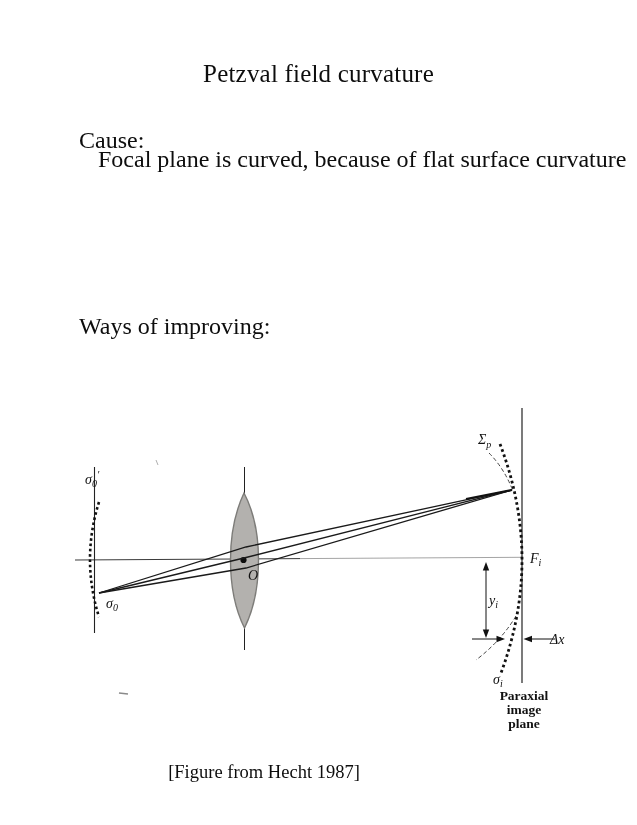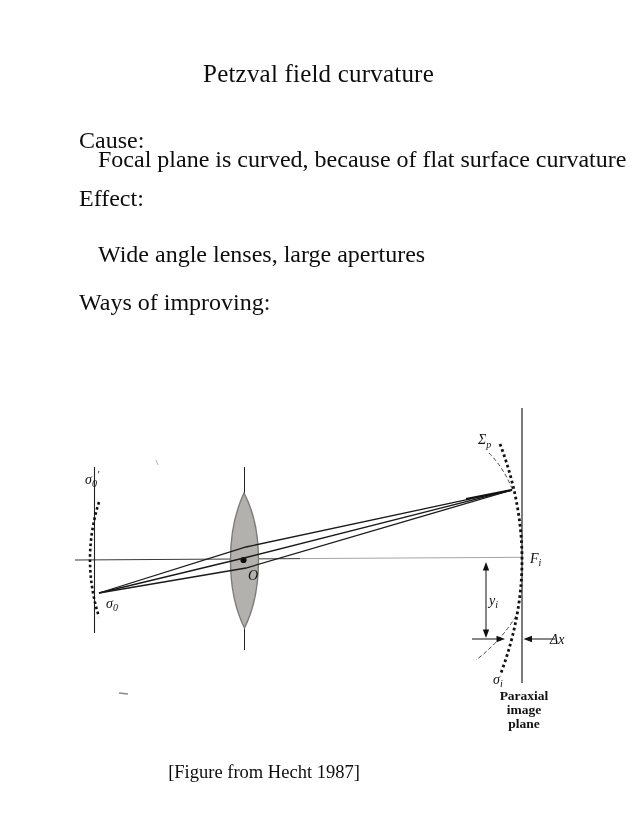--- a/index.html
+++ b/index.html
@@ -8,21 +8,21 @@
     font-family:"Liberation Serif","DejaVu Serif",serif;color:#0d0d0d;
     overflow:hidden;
   }
   .page-title{
     position:absolute;top:60px;left:0;width:637px;text-align:center;
     font-size:25px;line-height:28px;letter-spacing:0.2px;
   }
   .sections{position:absolute;left:79px;top:0;width:540px;}
   .section{position:absolute;left:0;font-size:24px;line-height:19px;white-space:nowrap;}
   .section .detail{padding-left:19px;}
-  .sec-0{top:131px;} .sec-1{top:189px;} .sec-2{top:245px;} .sec-3{top:293px;}
+  .sec-0{top:131px;} .sec-1{top:189px;} .sec-2{top:245px;} .sec-3{top:317px;}
   .caption{
     position:absolute;top:762px;left:0;width:528px;text-align:center;
     font-size:18.5px;line-height:21px;
   }
   svg{position:absolute;left:0;top:0;}
   .dlabel{font-family:"Liberation Serif","DejaVu Serif",serif;font-style:italic;
           font-size:14px;fill:#111;}
   .dlabel .sub{font-size:10px;}
   .dlabel .sup{font-size:10.5px;}
   .plabel{font-family:"Liberation Serif","DejaVu Serif",serif;font-weight:bold;
@@ -32,24 +32,22 @@
 <body>
 
 <div class="page-title">Petzval field curvature</div>
 
 <div class="sections">
   <div class="section sec-0">
     <div>Cause:</div>
     <div class="detail">Focal plane is curved, because of flat surface curvature</div>
   </div>
   <div class="section sec-1">
-    <div>Effect:</div>
   </div>
   <div class="section sec-2">
-    <div class="detail">Wide angle lenses, large apertures</div>
   </div>
   <div class="section sec-3">
     <div>Ways of improving:</div>
   </div>
 </div>
 
 <svg width="637" height="825" viewBox="0 0 637 825">
 
   <line x1="75" y1="560" x2="300" y2="558.6" stroke="#3a3a3a" stroke-width="1"></line>
   <line x1="300" y1="558.6" x2="522" y2="557.3" stroke="#9a9a9a" stroke-width="0.9"></line>

